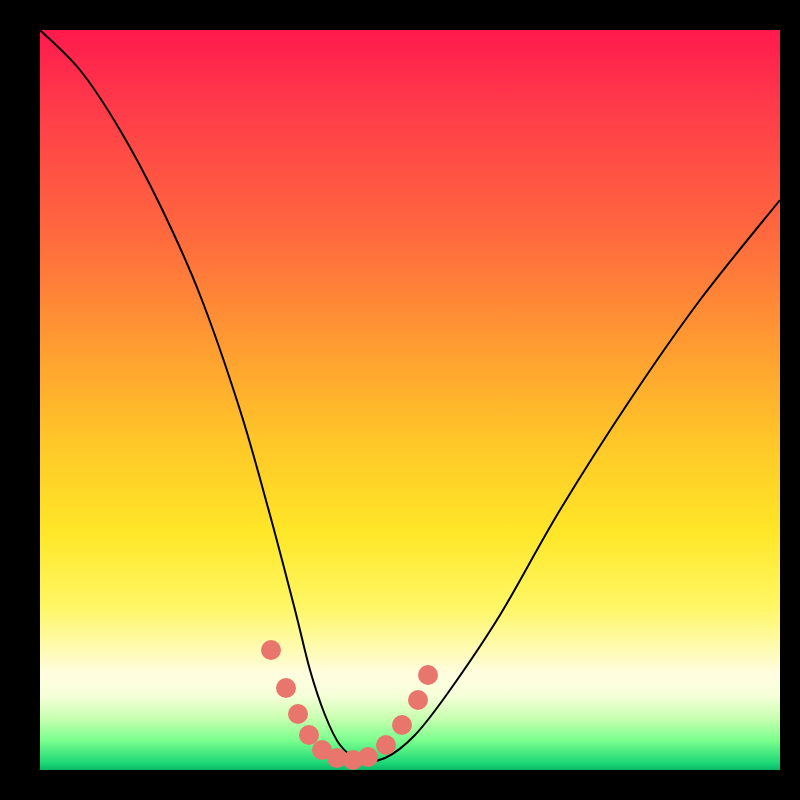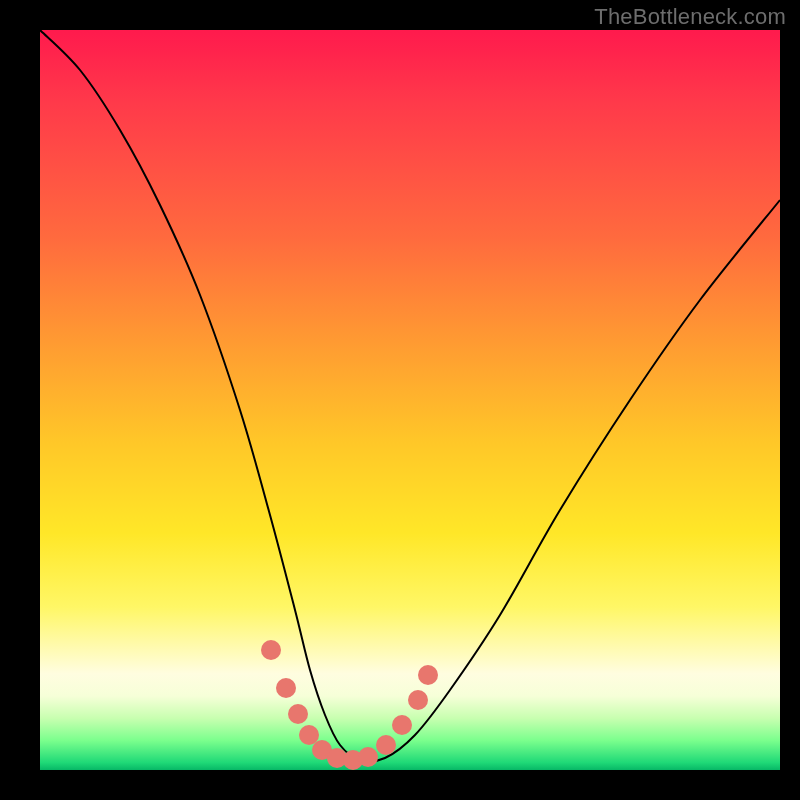--- a/index.html
+++ b/index.html
@@ -89,15 +89,14 @@
           <circle cx="328" cy="727" r="10" class="dot"></circle>
           <circle cx="346" cy="715" r="10" class="dot"></circle>
           <circle cx="362" cy="695" r="10" class="dot"></circle>
           <circle cx="378" cy="670" r="10" class="dot"></circle>
           <circle cx="388" cy="645" r="10" class="dot"></circle>
         </g>
     </svg>
 
   </div>
 
-  <div class="watermark">TheBottleneck.com</div>
 
 </div>
 
 </body></html>

